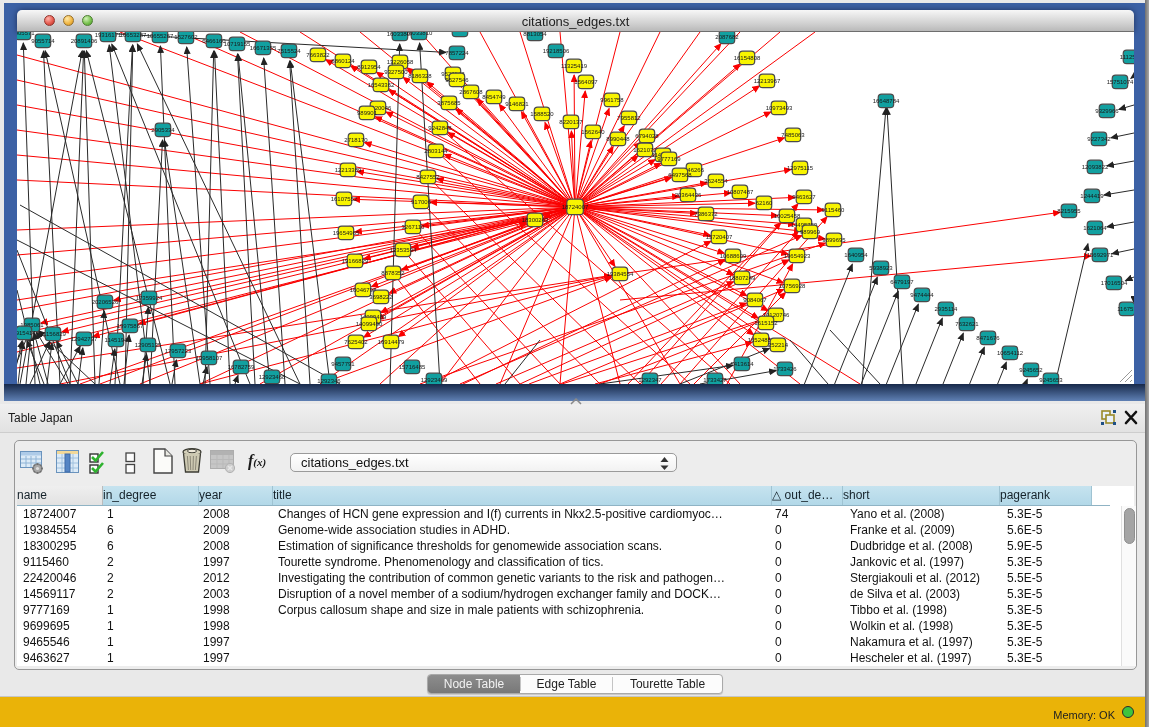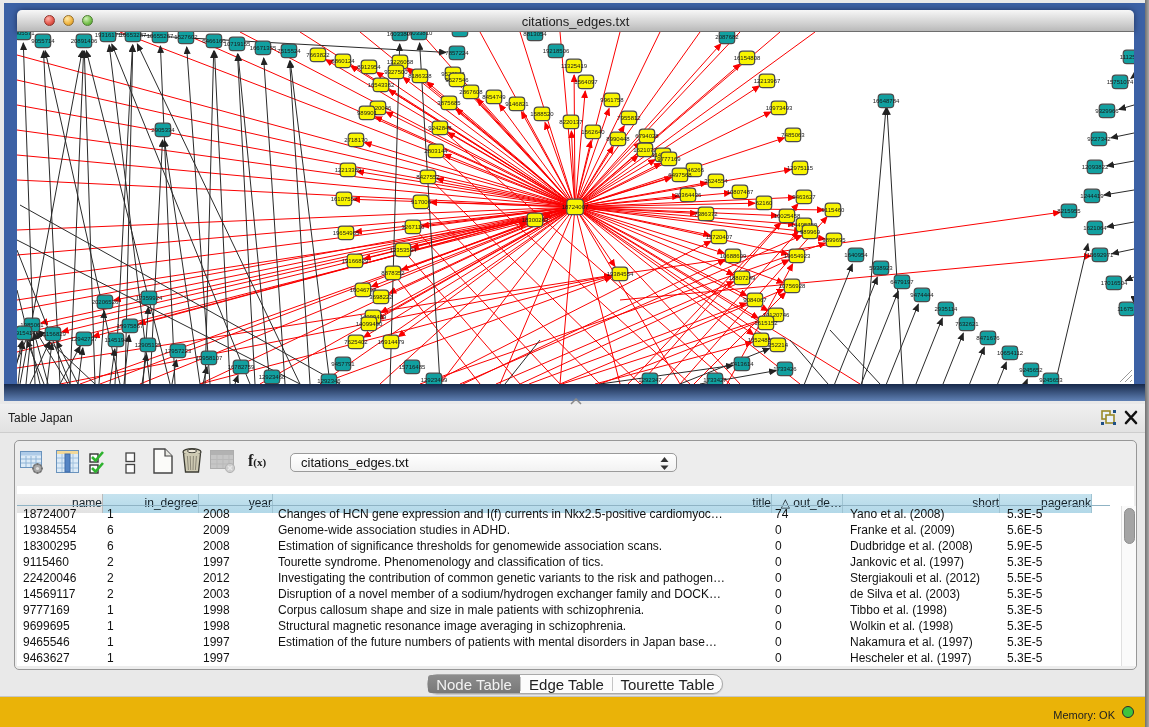--- a/index.html
+++ b/index.html
@@ -17,32 +17,32 @@
 
 #tphead{position:absolute;left:0;top:404px;width:1145px;height:29px;background:linear-gradient(#f0f0f0,#e2e2e2);border-bottom:1px solid #cdcdcd}
 #tphead .t{position:absolute;left:8px;top:7px;font-size:12px;color:#1a1a1a}
 #tpbody{position:absolute;left:0;top:433px;width:1145px;height:267px;background:#e9e9e9}
 #inner{position:absolute;left:14px;top:440px;width:1123px;height:230px;border:1px solid #979797;border-radius:5px;background:#ededed}
 #toolbar{position:absolute;left:0;top:0;width:0;height:0}
 #combo{position:absolute;left:290px;top:453px;width:387px;height:19px;border:1px solid #9a9a9a;border-radius:5px;
  background:linear-gradient(#ffffff,#f2f2f2);font-size:13px;color:#111;line-height:18px;padding-left:10px}
 
 #tbl{position:absolute;left:17px;top:486px;width:1117px;height:180px;background:#fff;font-size:12px;color:#111}
-.th{position:absolute;top:8px;height:19px;background:linear-gradient(#c6e3ef,#b2d8e8);border-right:1px solid #9fc3d2;
- text-align:right;line-height:19px;color:#15222a}
+.th{position:absolute;top:0;height:19px;background:linear-gradient(#c6e3ef,#b2d8e8);border-right:1px solid #9fc3d2;
+ text-align:left;line-height:19px;color:#15222a}
 .tr{position:relative;height:16px;line-height:16px;white-space:nowrap}
 .tr div{position:absolute;top:0;height:16px;overflow:hidden}
 .c0{left:6px;width:80px} .c1{left:90px;width:92px} .c2{left:186px;width:66px}
 .c3{left:261px;width:491px} .c4{left:758px;width:64px} .c5{left:833px;width:148px} .c6{left:990px;width:86px}
 #rowswrap{position:absolute;left:0;top:20px;width:1100px}
 #vscroll{position:absolute;left:1104px;top:20px;width:15px;height:160px;background:#fafafa;border-left:1px solid #e0e0e0}
 #vthumb{position:absolute;left:2px;top:2px;width:11px;height:36px;border-radius:6px;background:#a4a4a4;border:1px solid #8e8e8e}
 
-#tabs{position:absolute;left:427px;top:674px;width:296px;height:20px;border:1px solid #a9a9a9;border-radius:10px;
- background:#fcfcfc;box-shadow:0 1px 1px rgba(0,0,0,.15);font-size:15px;color:#222;display:flex}
+#tabs{position:absolute;left:427px;top:674px;width:296px;height:20px;border:1px solid #a9a9a9;border-radius:4px;
+ background:#fcfcfc;box-shadow:0 1px 1px rgba(0,0,0,.15);font-size:12px;color:#222;display:flex}
 #tabs .seg{text-align:center;line-height:19px}
 #tabs .sel{background:linear-gradient(#8d8d8d,#787878);color:#f2f2f2;border-radius:3px 0 0 3px}
 #tabs .sep{width:1px;background:#c4c4c4;margin:2px 0}
 
 #status{position:absolute;left:0;top:696px;width:1145px;height:31px;background:#eab308;border-top:1px solid #c6c6c6}
 #status .m{position:absolute;right:30px;top:12px;font-size:11px;color:#222}
 #status .g{position:absolute;right:11px;top:9px;width:12px;height:12px;border-radius:50%;background:#3ec43e;border:1.5px solid #2a2a2a}
 .icon{position:absolute;top:0}
 </style></head>
 <body>
@@ -666,21 +666,21 @@
    <g stroke="#b9b9b9">
           <line x1="1" y1="9.5" x2="23" y2="9.5"></line>
           <line x1="1" y1="14" x2="23" y2="14"></line>
    <line x1="7" y1="5" x2="7" y2="18"></line>
           <line x1="13" y1="5" x2="13" y2="18"></line>
           <line x1="19" y1="5" x2="19" y2="18"></line>
         </g>
    <circle cx="20" cy="18" r="4.6" fill="#cdcdcd" stroke="#b2b2b2"></circle>
    <path d="M18,16 l4,4 M22,16 l-4,4" stroke="#e6e6e6" stroke-width="1.6"></path>
  </svg>
- <div class="icon" style="left:248px;top:452px;font-size:16px;font-weight:bold;color:#1a1a1a;font-family:'Liberation Serif',serif">f<span style="font-size:11px">(x)</span></div>
+ <div class="icon" style="left:248px;top:452px;font-size:16px;font-style:italic;font-weight:bold;color:#1a1a1a;font-family:'Liberation Serif',serif">f<span style="font-size:11px">(x)</span></div>
 </div>
 <div id="combo">citations_edges.txt<svg style="position:absolute;right:7px;top:3px" width="9" height="14">
         <path d="M4.5,0 L8.5,5 L0.5,5 z" fill="#333"></path>
         <path d="M4.5,13 L8.5,8.5 L0.5,8.5 z" fill="#333"></path>
       </svg></div>
 <div id="tbl">
  <div class="th" style="left:0;width:86px;background:linear-gradient(#efefef,#e2e2e2);border-right:1px solid #bbb">name</div>
  <div class="th" style="left:86px;width:96px">in_degree</div>
  <div class="th" style="left:182px;width:74px">year</div>
  <div class="th" style="left:256px;width:499px">title</div>
@@ -749,30 +749,28 @@
           <div class="c2">1998</div>
           <div class="c3">Corpus callosum shape and size in male patients with schizophrenia.</div>
           <div class="c4">0</div>
           <div class="c5">Tibbo et al. (1998)</div>
           <div class="c6">5.3E-5</div>
         </div>
 <div class="tr">
           <div class="c0">9699695</div>
           <div class="c1">1</div>
           <div class="c2">1998</div>
-          <div class="c3">Structural magnetic resonance image averaging in schizophrenia.</div>
           <div class="c4">0</div>
           <div class="c5">Wolkin et al. (1998)</div>
           <div class="c6">5.3E-5</div>
         </div>
 <div class="tr">
           <div class="c0">9465546</div>
           <div class="c1">1</div>
           <div class="c2">1997</div>
-          <div class="c3">Estimation of the future numbers of patients with mental disorders in Japan base…</div>
           <div class="c4">0</div>
           <div class="c5">Nakamura et al. (1997)</div>
           <div class="c6">5.3E-5</div>
         </div>
 <div class="tr">
           <div class="c0">9463627</div>
           <div class="c1">1</div>
           <div class="c2">1997</div>
           <div class="c4">0</div>
           <div class="c5">Hescheler et al. (1997)</div>

